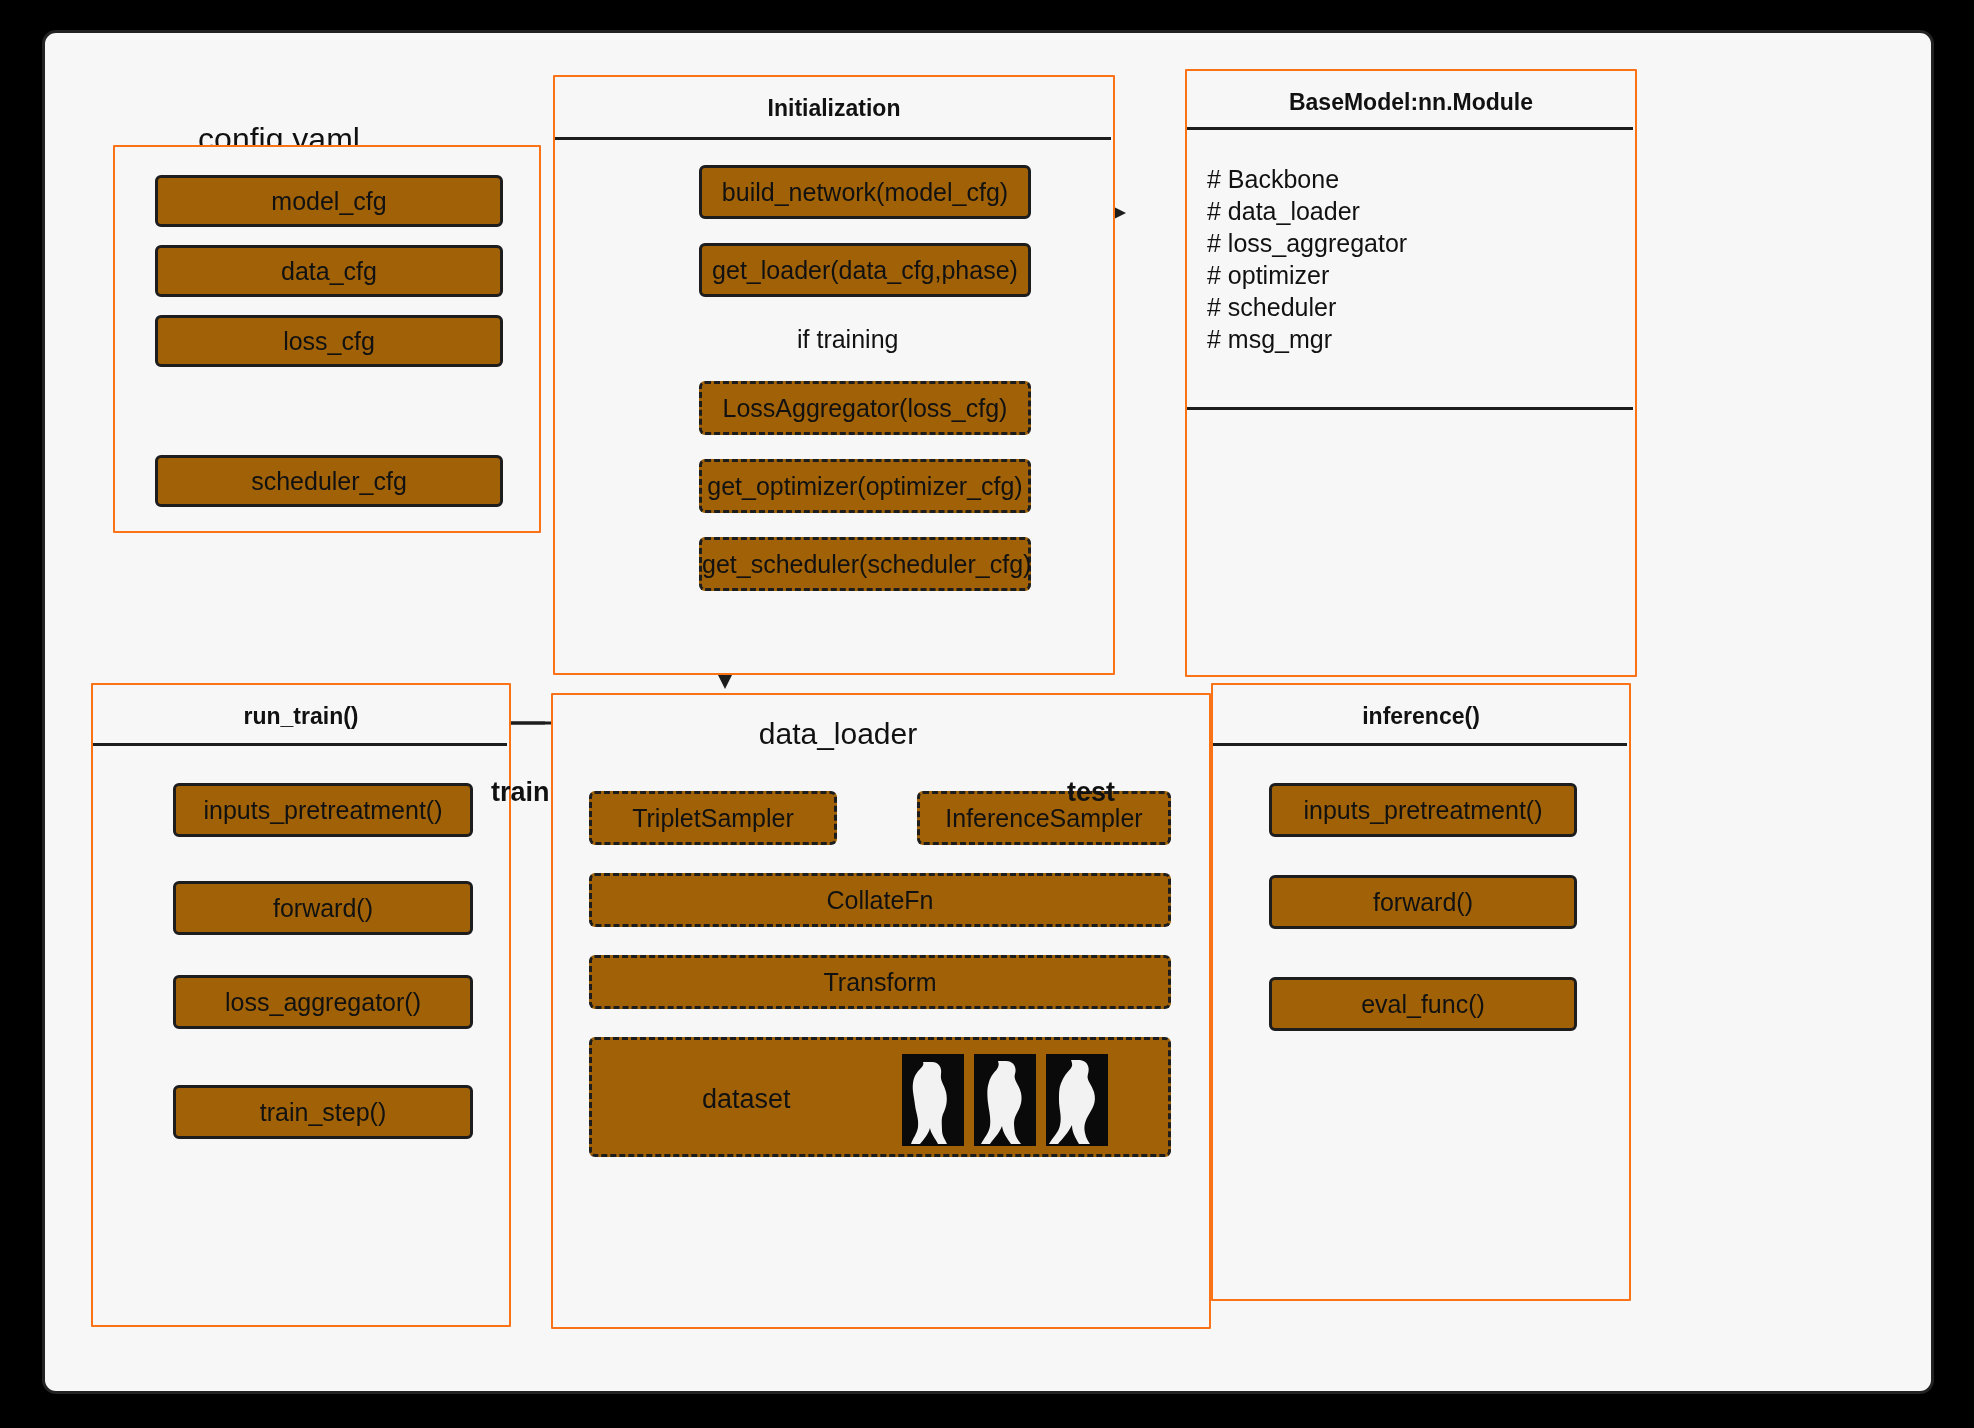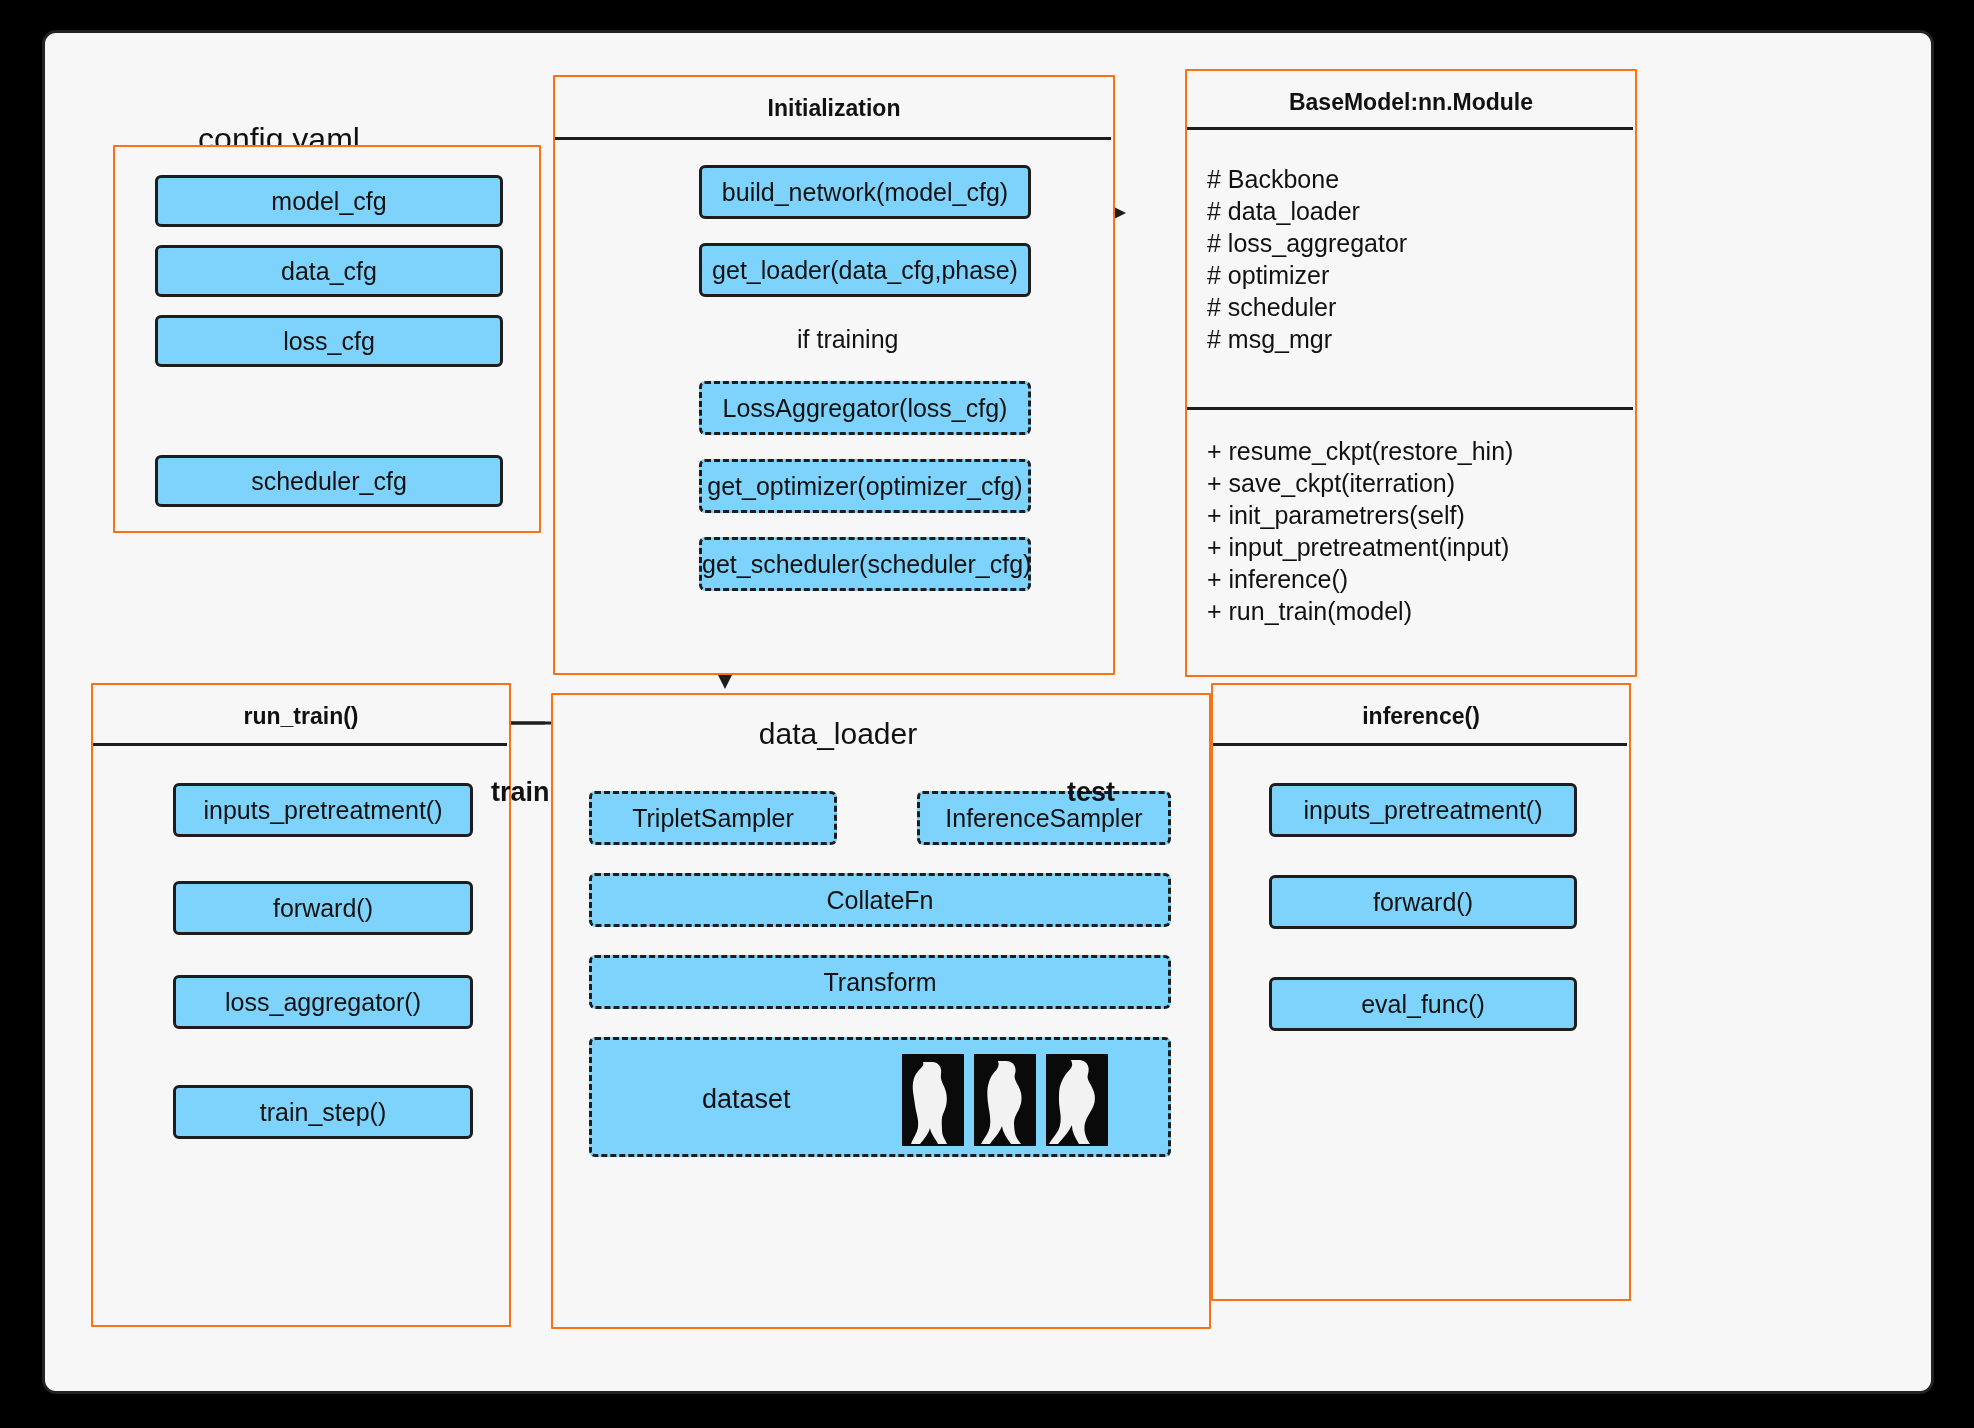--- a/index.html
+++ b/index.html
@@ -27,21 +27,21 @@
     width: 1892px;
     height: 1364px;
     background: #f7f7f7;
     border: 3px solid #222;
     border-radius: 14px;
     box-sizing: border-box;
   }
   .box {
     position: absolute;
     box-sizing: border-box;
-    background: #7dd3fc;
+    background: #a16207;
     border: 3px solid #1d1d1d;
     border-radius: 6px;
   }
   .panel {
     position: absolute;
     box-sizing: border-box;
     background: #f7f7f7;
     border: 2px solid #f97316;
     border-radius: 1px;
   }
@@ -193,26 +193,20 @@
     <div class="panel" style="left:1140px; top:36px; width:452px; height:608px;">
       <div class="panel-title" style="top:18px;">BaseModel:nn.Module</div>
       <div class="divider" style="left:0; top:56px; width:446px;"></div>
       <div class="memberlist" style="left:20px; top:92px;"># Backbone
 # data_loader
 # loss_aggregator
 # optimizer
 # scheduler
 # msg_mgr</div>
       <div class="divider" style="left:0; top:336px; width:446px;"></div>
-      <div class="memberlist" style="left:20px; top:364px;">+ resume_ckpt(restore_hin)
-+ save_ckpt(iterration)
-+ init_parametrers(self)
-+ input_pretreatment(input)
-+ inference()
-+ run_train(model)</div>
     </div>
 
     <div class="panel" style="left:46px; top:650px; width:420px; height:644px;">
       <div class="panel-title" style="top:18px;">run_train()</div>
       <div class="divider" style="left:0; top:58px; width:414px;"></div>
 
       <div class="box" style="left:80px; top:98px; width:300px; height:54px;">
         <div class="cell-label">inputs_pretreatment()</div>
       </div>
       <div class="box" style="left:80px; top:196px; width:300px; height:54px;">

